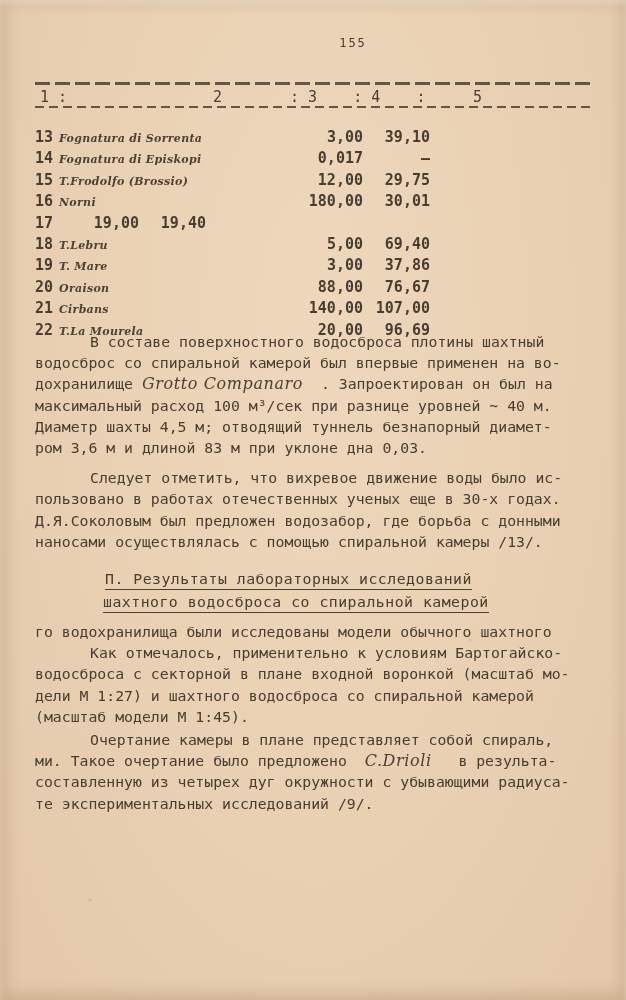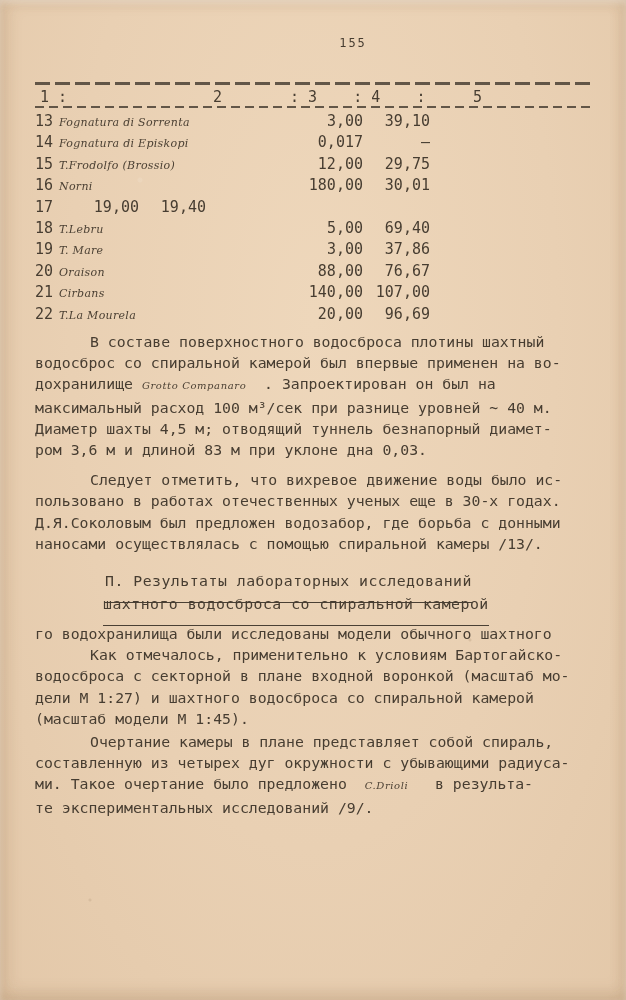--- a/index.html
+++ b/index.html
@@ -29,43 +29,43 @@
     position:absolute;top:36px;left:0;width:100%;
     text-align:center;font-size:12px;letter-spacing:2px;color:var(--ink);margin-left:40px;
   }
   
   .table{position:absolute;top:82px;left:35px;width:556px;}
   .rule{height:3px;background:repeating-linear-gradient(90deg, var(--ink2) 0 15px, transparent 15px 20px);opacity:.85;}
   .rule-hdr{height:2px;background:repeating-linear-gradient(90deg, var(--ink2) 0 9px, transparent 9px 14px);opacity:.85;}
   .thead{position:relative;height:19px;margin-top:2px;font-size:15px;}
   .thead .h{position:absolute;top:1px;white-space:pre;}
   .h1{left:5px;} .h2{left:178px;} .h34{left:255px;} .h5{left:438px;}
-  .tbody{margin-top:4px;}
+  .tbody{margin-top:20px;font-weight:bold;}
   .trow{display:flex;height:21.4px;font-size:15px;white-space:pre;align-items:baseline;}
   .c-num{width:24px;flex:none;}
   .c-name{width:224px;flex:none;font-family:"DejaVu Serif", serif;font-style:italic;font-size:11px;letter-spacing:.3px;color:#4c4134;}
   .c-v1{width:80px;flex:none;text-align:right;}
   .c-v2{width:67px;flex:none;text-align:right;}
   
   .bodytext{
     position:absolute;top:331px;left:35px;width:556px;
     font-size:14.8px;line-height:21.2px;
   }
   .tl{white-space:pre;}
   .ind{padding-left:55px;}
   .p2{margin-top:9px;}
   .p3{margin-top:0;}
   .heading{margin-top:15px;margin-bottom:8px;line-height:23px;letter-spacing:.5px;}
   .hl1{margin-left:70px;}
   .hl2{margin-left:68px;}
-  .u{border-bottom:1.5px solid var(--ink2);padding-bottom:13px;}
+  .u{border-bottom:1.5px solid var(--ink2);padding-bottom:2px;}
   .p5{margin-top:2px;}
   .hw{
     font-family:"DejaVu Serif", serif;font-style:italic;
-    font-size:10px;letter-spacing:.6px;color:#4c4134;
+    font-size:16px;letter-spacing:.6px;color:#4c4134;
   }
 </style>
 </head>
 <body>
 
 <div class="page">
 
   <div class="pagenum">155</div>
 
   <div class="table">
@@ -176,19 +176,19 @@
     <div class="p p4">
       <div class="tl">го водохранилища были исследованы модели обычного шахтного</div>
       <div class="tl ind">Как отмечалось, применительно к условиям Бартогайско-</div>
       <div class="tl">водосброса с секторной в плане входной воронкой (масштаб мо-</div>
       <div class="tl">дели М 1:27) и шахтного водосброса со спиральной камерой</div>
       <div class="tl">(масштаб модели М 1:45).</div>
     </div>
 
     <div class="p p5">
       <div class="tl ind">Очертание камеры в плане представляет собой спираль,</div>
+      <div class="tl"><span>ми. Такое очертание было предложено  </span><span class="hw">C.Drioli</span><span>   в результа-</span></div>
       <div class="tl">составленную из четырех дуг окружности с убывающими радиуса-</div>
-      <div class="tl"><span>ми. Такое очертание было предложено  </span><span class="hw">C.Drioli</span><span>   в результа-</span></div>
       <div class="tl">те экспериментальных исследований /9/.</div>
     </div>
 
   </div>
 </div>
 
 </body></html>

